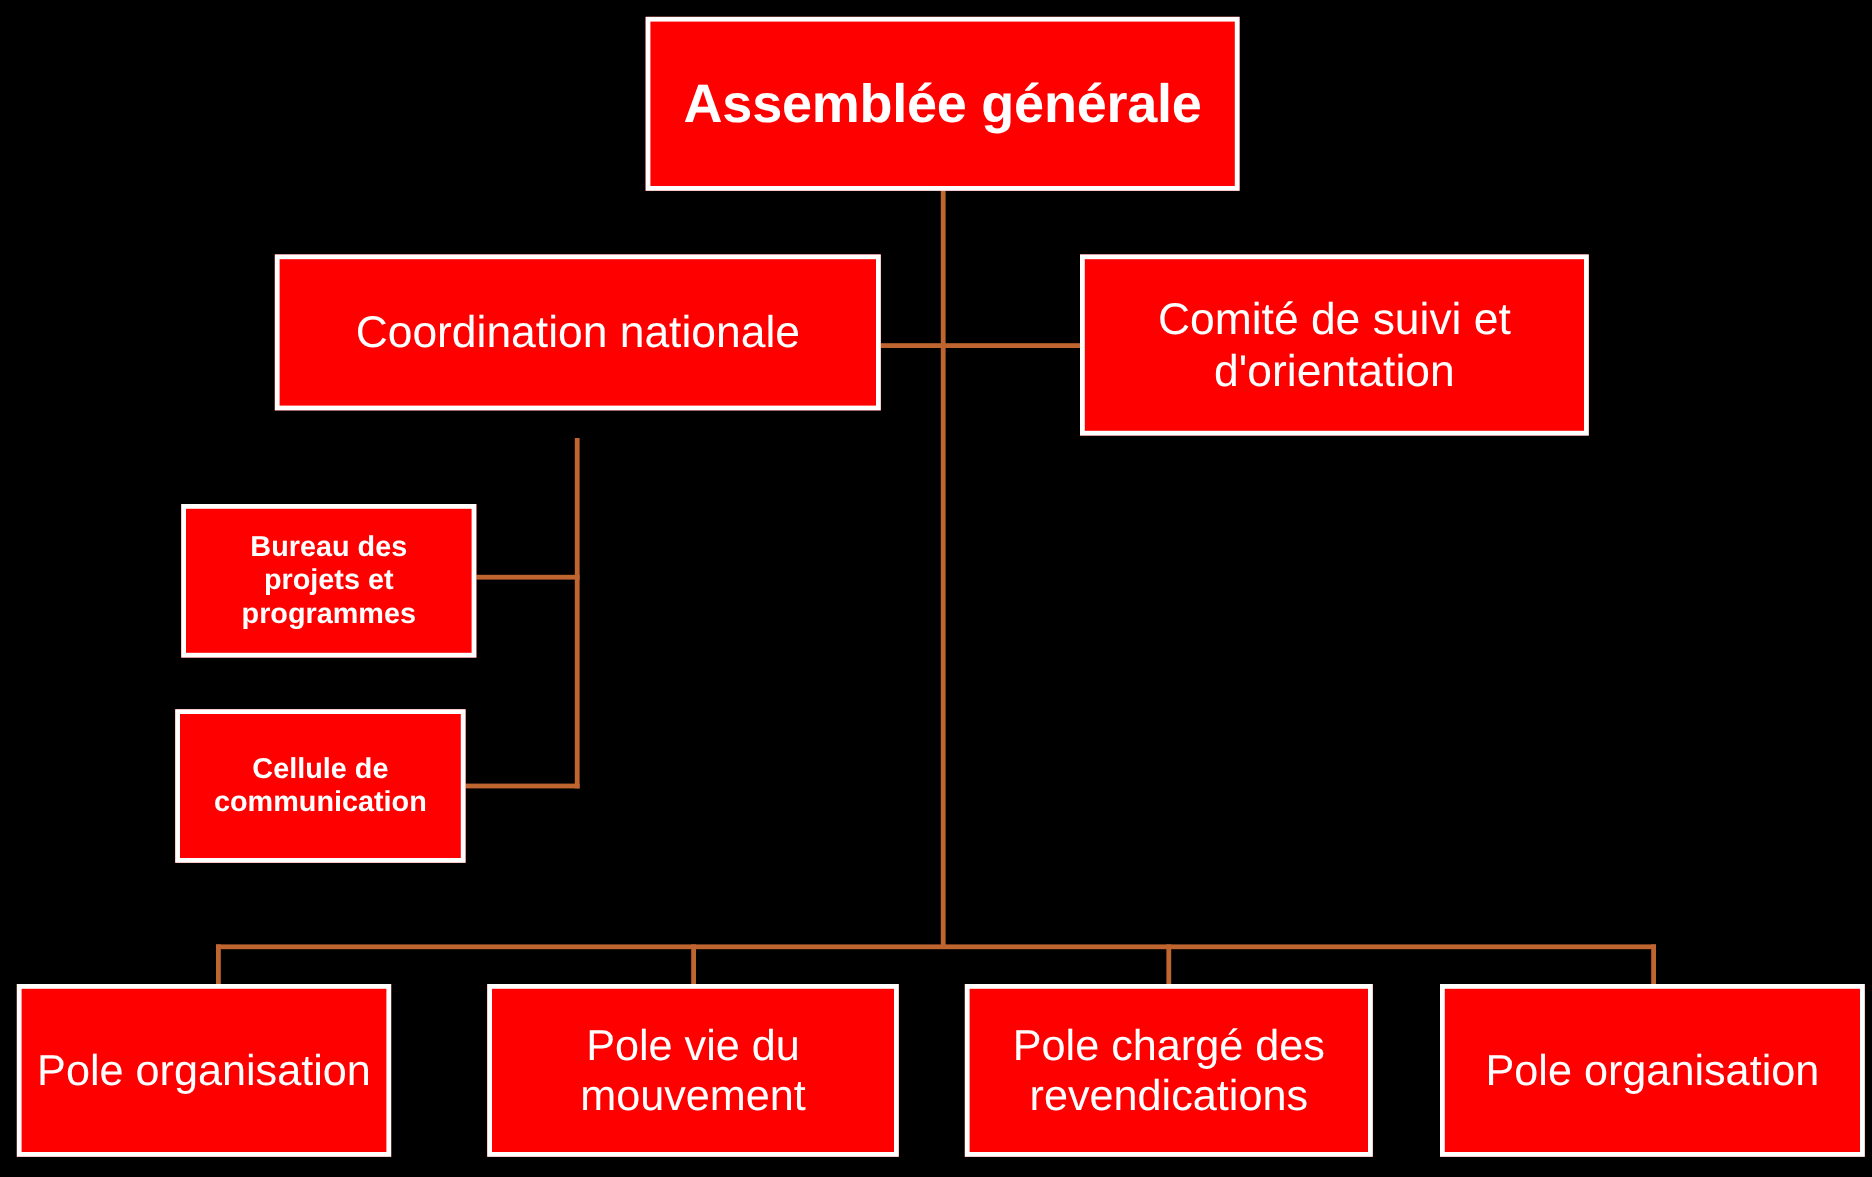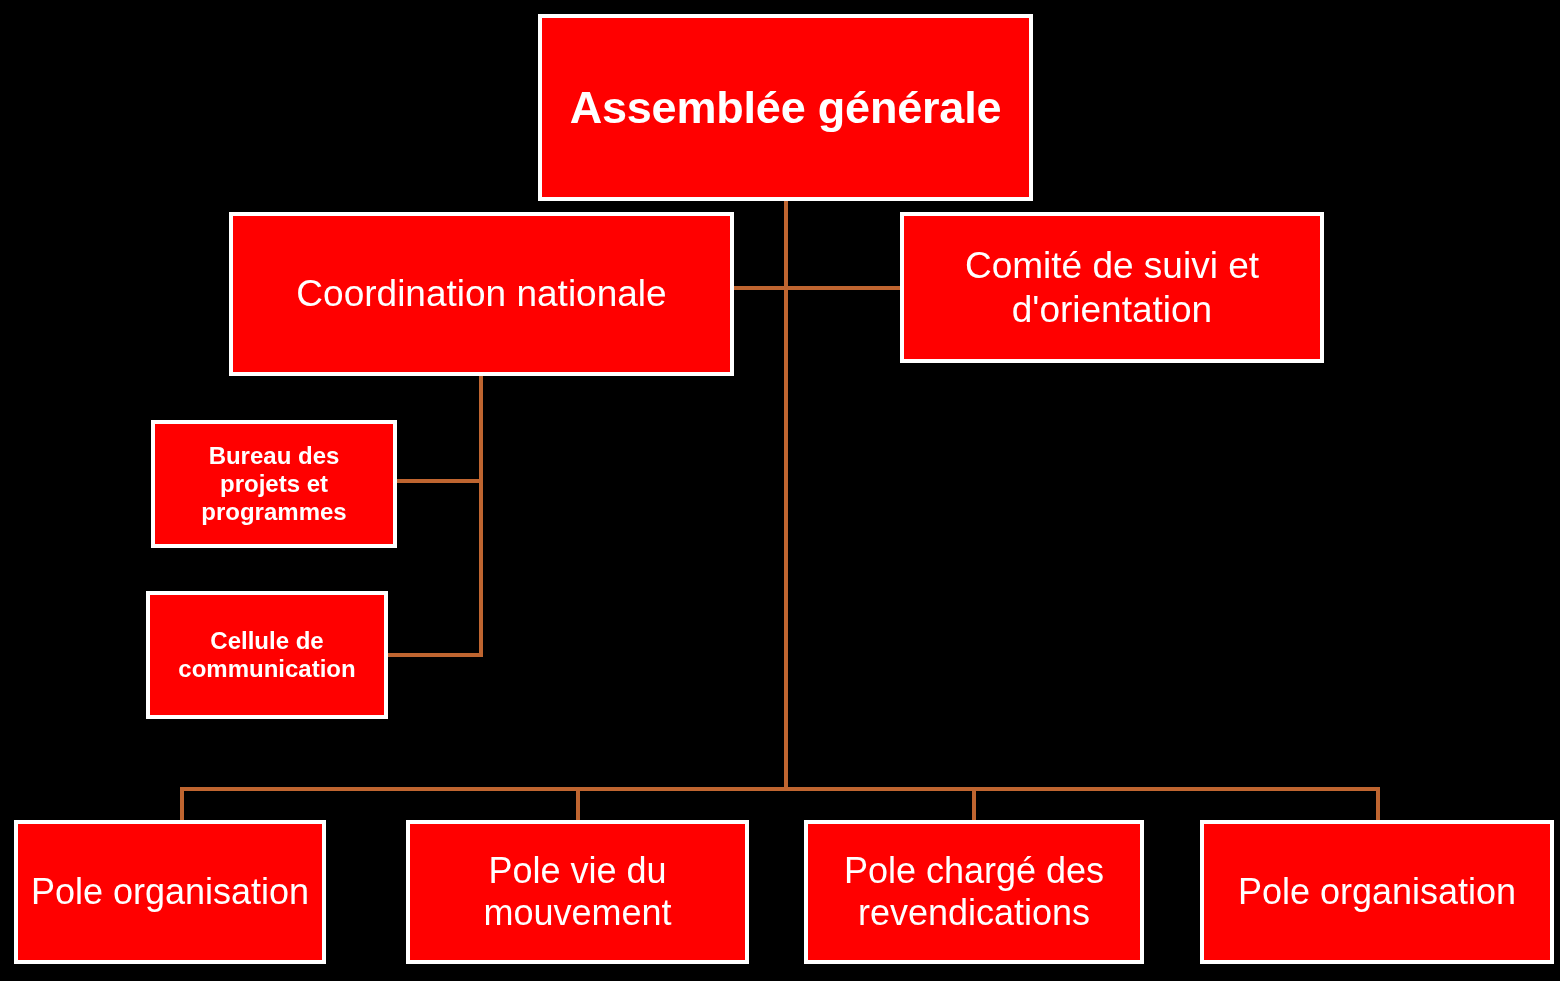--- a/index.html
+++ b/index.html
@@ -70,23 +70,23 @@
   <div class="conn conn-h" style="left:394px; top:479px; width:89px;"></div>
 
   <div class="conn conn-h" style="left:385px; top:653px; width:98px;"></div>
 
   <div class="conn conn-h" style="left:180px; top:787px; width:1200px;"></div>
   <div class="conn conn-v" style="left:180px; top:787px; height:35px;"></div>
   <div class="conn conn-v" style="left:576px; top:787px; height:35px;"></div>
   <div class="conn conn-v" style="left:972px; top:787px; height:35px;"></div>
   <div class="conn conn-v" style="left:1376px; top:787px; height:35px;"></div>
 
-  <div class="node node-root" style="left:538px; top:14px; width:495px; height:187px;">Assemblée générale</div>
+  <div class="node node-root" style="left:538px; top:14px; width:495px; height:145px;">Assemblée générale</div>
 
-  <div class="node node-l2" style="left:229px; top:212px; width:505px; height:164px;">Coordination nationale</div>
+  <div class="node node-l2" style="left:229px; top:212px; width:505px; height:130px;">Coordination nationale</div>
 
   <div class="node node-l2" style="left:900px; top:212px; width:424px; height:151px;">Comité de suivi et
 d'orientation</div>
 
   <div class="node node-small" style="left:151px; top:420px; width:246px; height:128px;">Bureau des
 projets et
 programmes</div>
 
   <div class="node node-small" style="left:146px; top:591px; width:242px; height:128px;">Cellule de
 communication</div>

